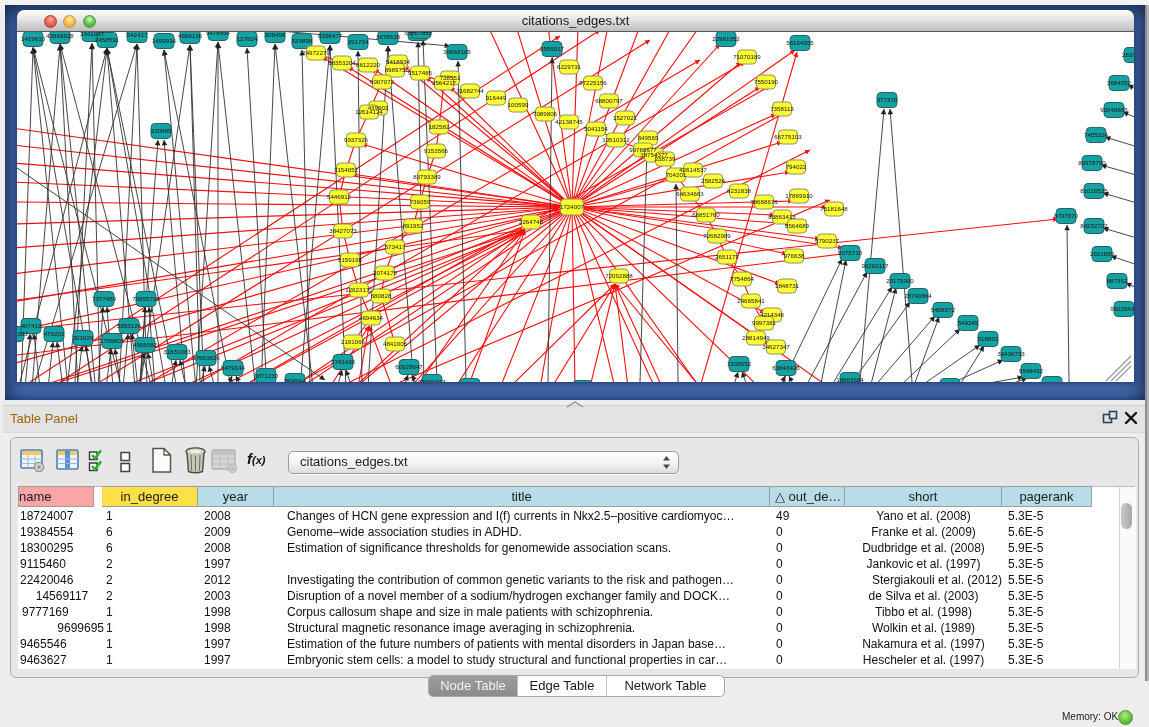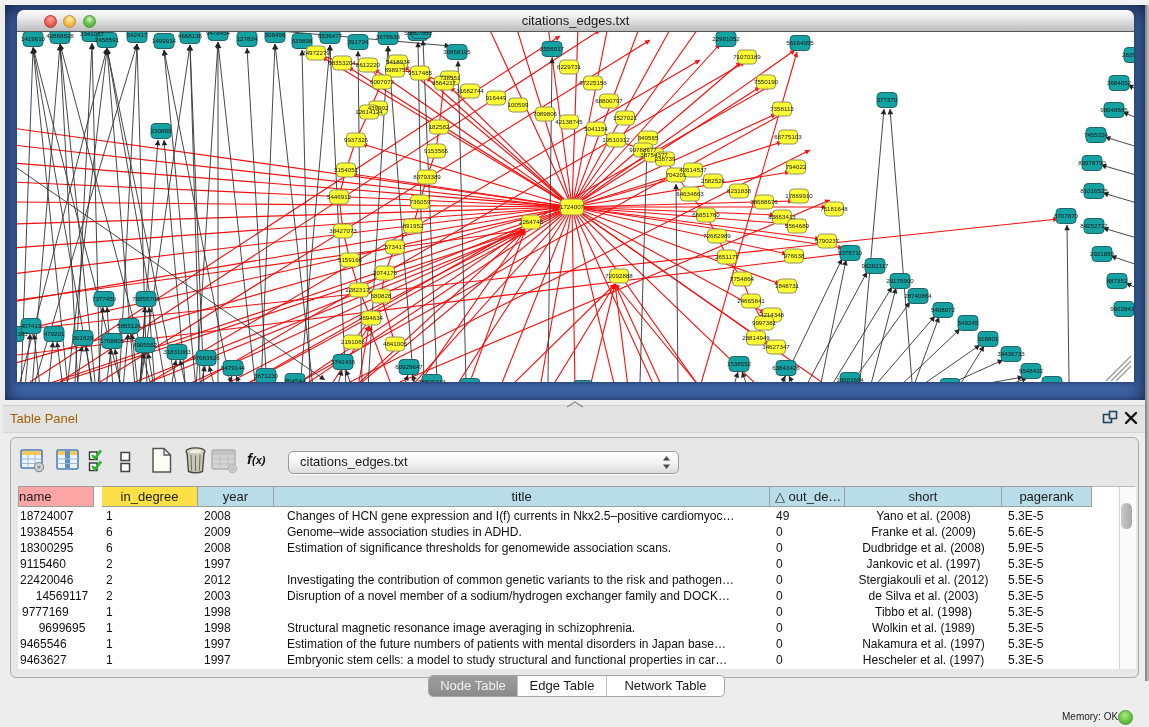--- a/index.html
+++ b/index.html
@@ -882,42 +882,43 @@
       <div style="position:absolute;left:752px;width:75px;top:0;height:16px;line-height:16px;padding-left:6px;text-align:left;overflow:hidden;white-space:nowrap">0</div>
       <div style="position:absolute;left:827px;width:157px;top:0;height:16px;line-height:16px;padding-left:0px;text-align:center;overflow:hidden;white-space:nowrap">Jankovic et al. (1997)</div>
       <div style="position:absolute;left:984px;width:90px;top:0;height:16px;line-height:16px;padding-left:6px;text-align:left;overflow:hidden;white-space:nowrap">5.3E-5</div>
     </div>
 <div style="position:absolute;left:18px;top:572px;width:1074px;height:16px">
       <div style="position:absolute;left:0px;width:84px;top:0;height:16px;line-height:16px;padding-left:2px;text-align:left;overflow:hidden;white-space:nowrap">22420046</div>
       <div style="position:absolute;left:84px;width:96px;top:0;height:16px;line-height:16px;padding-left:4px;text-align:left;overflow:hidden;white-space:nowrap">2</div>
       <div style="position:absolute;left:180px;width:76px;top:0;height:16px;line-height:16px;padding-left:6px;text-align:left;overflow:hidden;white-space:nowrap">2012</div>
       <div style="position:absolute;left:256px;width:496px;top:0;height:16px;line-height:16px;padding-left:13px;text-align:left;overflow:hidden;white-space:nowrap">Investigating the contribution of common genetic variants to the risk and pathogen…</div>
       <div style="position:absolute;left:752px;width:75px;top:0;height:16px;line-height:16px;padding-left:6px;text-align:left;overflow:hidden;white-space:nowrap">0</div>
-      <div style="position:absolute;left:827px;width:157px;top:0;height:16px;line-height:16px;padding-left:0px;text-align:center;overflow:hidden;white-space:nowrap">Stergiakouli et al. (2012)</div>
+      <div style="position:absolute;left:827px;width:157px;top:0;height:16px;line-height:16px;padding-left:0px;text-align:right;overflow:hidden;white-space:nowrap">Stergiakouli et al. (2012)</div>
       <div style="position:absolute;left:984px;width:90px;top:0;height:16px;line-height:16px;padding-left:6px;text-align:left;overflow:hidden;white-space:nowrap">5.5E-5</div>
     </div>
 <div style="position:absolute;left:18px;top:588px;width:1074px;height:16px">
       <div style="position:absolute;left:0px;width:84px;top:0;height:16px;line-height:16px;padding-left:2px;text-align:center;overflow:hidden;white-space:nowrap">14569117</div>
       <div style="position:absolute;left:84px;width:96px;top:0;height:16px;line-height:16px;padding-left:4px;text-align:left;overflow:hidden;white-space:nowrap">2</div>
       <div style="position:absolute;left:180px;width:76px;top:0;height:16px;line-height:16px;padding-left:6px;text-align:left;overflow:hidden;white-space:nowrap">2003</div>
       <div style="position:absolute;left:256px;width:496px;top:0;height:16px;line-height:16px;padding-left:13px;text-align:left;overflow:hidden;white-space:nowrap">Disruption of a novel member of a sodium/hydrogen exchanger family and DOCK…</div>
       <div style="position:absolute;left:752px;width:75px;top:0;height:16px;line-height:16px;padding-left:6px;text-align:left;overflow:hidden;white-space:nowrap">0</div>
       <div style="position:absolute;left:827px;width:157px;top:0;height:16px;line-height:16px;padding-left:0px;text-align:center;overflow:hidden;white-space:nowrap">de Silva et al. (2003)</div>
       <div style="position:absolute;left:984px;width:90px;top:0;height:16px;line-height:16px;padding-left:6px;text-align:left;overflow:hidden;white-space:nowrap">5.3E-5</div>
     </div>
 <div style="position:absolute;left:18px;top:604px;width:1074px;height:16px">
       <div style="position:absolute;left:0px;width:84px;top:0;height:16px;line-height:16px;padding-left:4px;text-align:left;overflow:hidden;white-space:nowrap">9777169</div>
       <div style="position:absolute;left:84px;width:96px;top:0;height:16px;line-height:16px;padding-left:4px;text-align:left;overflow:hidden;white-space:nowrap">1</div>
       <div style="position:absolute;left:180px;width:76px;top:0;height:16px;line-height:16px;padding-left:6px;text-align:left;overflow:hidden;white-space:nowrap">1998</div>
+      <div style="position:absolute;left:256px;width:496px;top:0;height:16px;line-height:16px;padding-left:13px;text-align:left;overflow:hidden;white-space:nowrap">Corpus callosum shape and size in male patients with schizophrenia.</div>
       <div style="position:absolute;left:752px;width:75px;top:0;height:16px;line-height:16px;padding-left:6px;text-align:left;overflow:hidden;white-space:nowrap">0</div>
       <div style="position:absolute;left:827px;width:157px;top:0;height:16px;line-height:16px;padding-left:0px;text-align:center;overflow:hidden;white-space:nowrap">Tibbo et al. (1998)</div>
       <div style="position:absolute;left:984px;width:90px;top:0;height:16px;line-height:16px;padding-left:6px;text-align:left;overflow:hidden;white-space:nowrap">5.3E-5</div>
     </div>
 <div style="position:absolute;left:18px;top:620px;width:1074px;height:16px">
-      <div style="position:absolute;left:0px;width:84px;top:0;height:16px;line-height:16px;padding-left:2px;text-align:center;overflow:hidden;white-space:nowrap">9699695</div>
+      <div style="position:absolute;left:0px;width:84px;top:0;height:16px;line-height:16px;padding-left:2px;text-align:right;overflow:hidden;white-space:nowrap">9699695</div>
       <div style="position:absolute;left:84px;width:96px;top:0;height:16px;line-height:16px;padding-left:4px;text-align:left;overflow:hidden;white-space:nowrap">1</div>
       <div style="position:absolute;left:180px;width:76px;top:0;height:16px;line-height:16px;padding-left:6px;text-align:left;overflow:hidden;white-space:nowrap">1998</div>
       <div style="position:absolute;left:256px;width:496px;top:0;height:16px;line-height:16px;padding-left:13px;text-align:left;overflow:hidden;white-space:nowrap">Structural magnetic resonance image averaging in schizophrenia.</div>
       <div style="position:absolute;left:752px;width:75px;top:0;height:16px;line-height:16px;padding-left:6px;text-align:left;overflow:hidden;white-space:nowrap">0</div>
       <div style="position:absolute;left:827px;width:157px;top:0;height:16px;line-height:16px;padding-left:0px;text-align:center;overflow:hidden;white-space:nowrap">Wolkin et al. (1989)</div>
       <div style="position:absolute;left:984px;width:90px;top:0;height:16px;line-height:16px;padding-left:6px;text-align:left;overflow:hidden;white-space:nowrap">5.3E-5</div>
     </div>
 <div style="position:absolute;left:18px;top:636px;width:1074px;height:16px">
       <div style="position:absolute;left:0px;width:84px;top:0;height:16px;line-height:16px;padding-left:2px;text-align:left;overflow:hidden;white-space:nowrap">9465546</div>
       <div style="position:absolute;left:84px;width:96px;top:0;height:16px;line-height:16px;padding-left:4px;text-align:left;overflow:hidden;white-space:nowrap">1</div>

